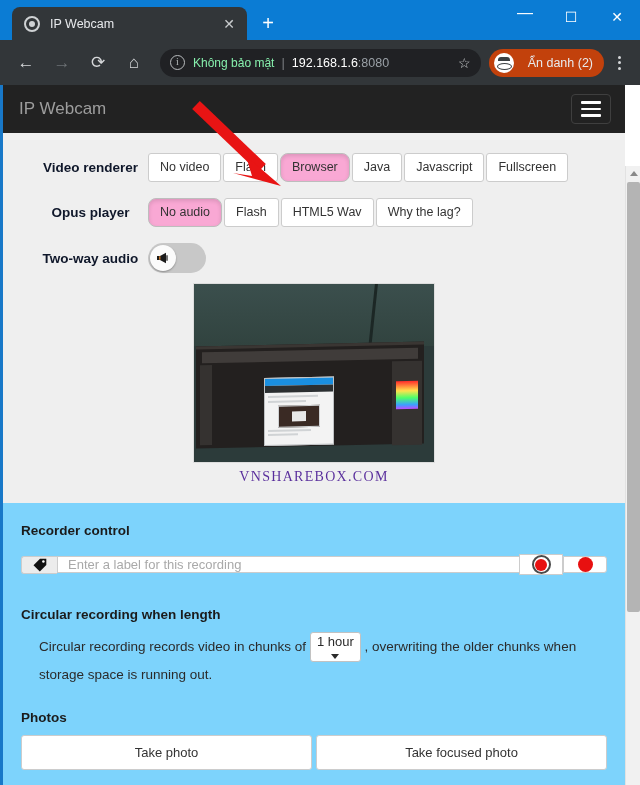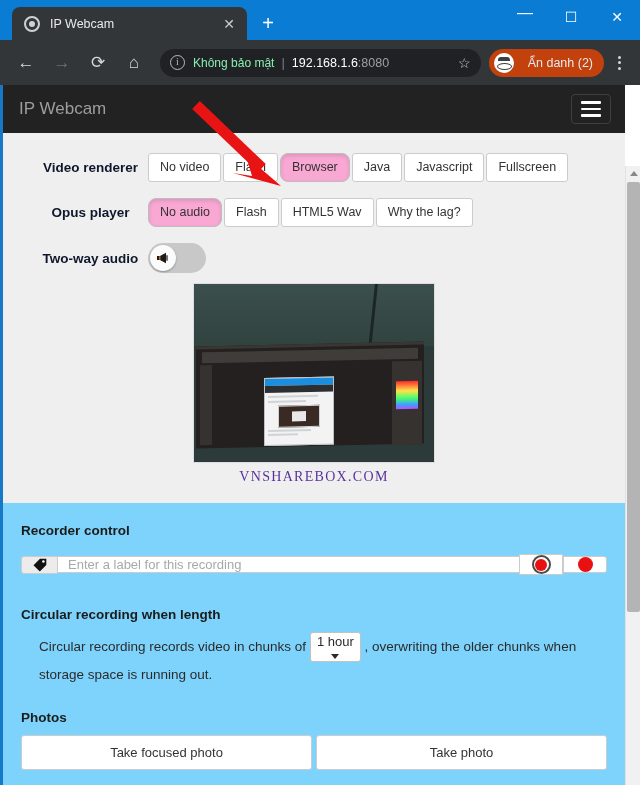--- a/index.html
+++ b/index.html
@@ -693,22 +693,22 @@
           <span>Circular recording records video in chunks of</span>
           <span class="mini-select">
             <span>1 hour</span>
             <span class="caret"></span>
           </span>
           <span>, overwriting the older chunks when storage space is running out.</span>
         </div>
 
         <div class="sec-title">Photos</div>
         <div class="photo-row">
+          <button class="photo-btn">Take photo</button>
           <button class="photo-btn">Take focused photo</button>
-          <button class="photo-btn">Take photo</button>
         </div>
 
       </div>
     </div>
 
     <div class="scrollbar">
       <div class="sb-arrow up">
           <i></i>
         </div>
       <div class="sb-thumb"></div>

